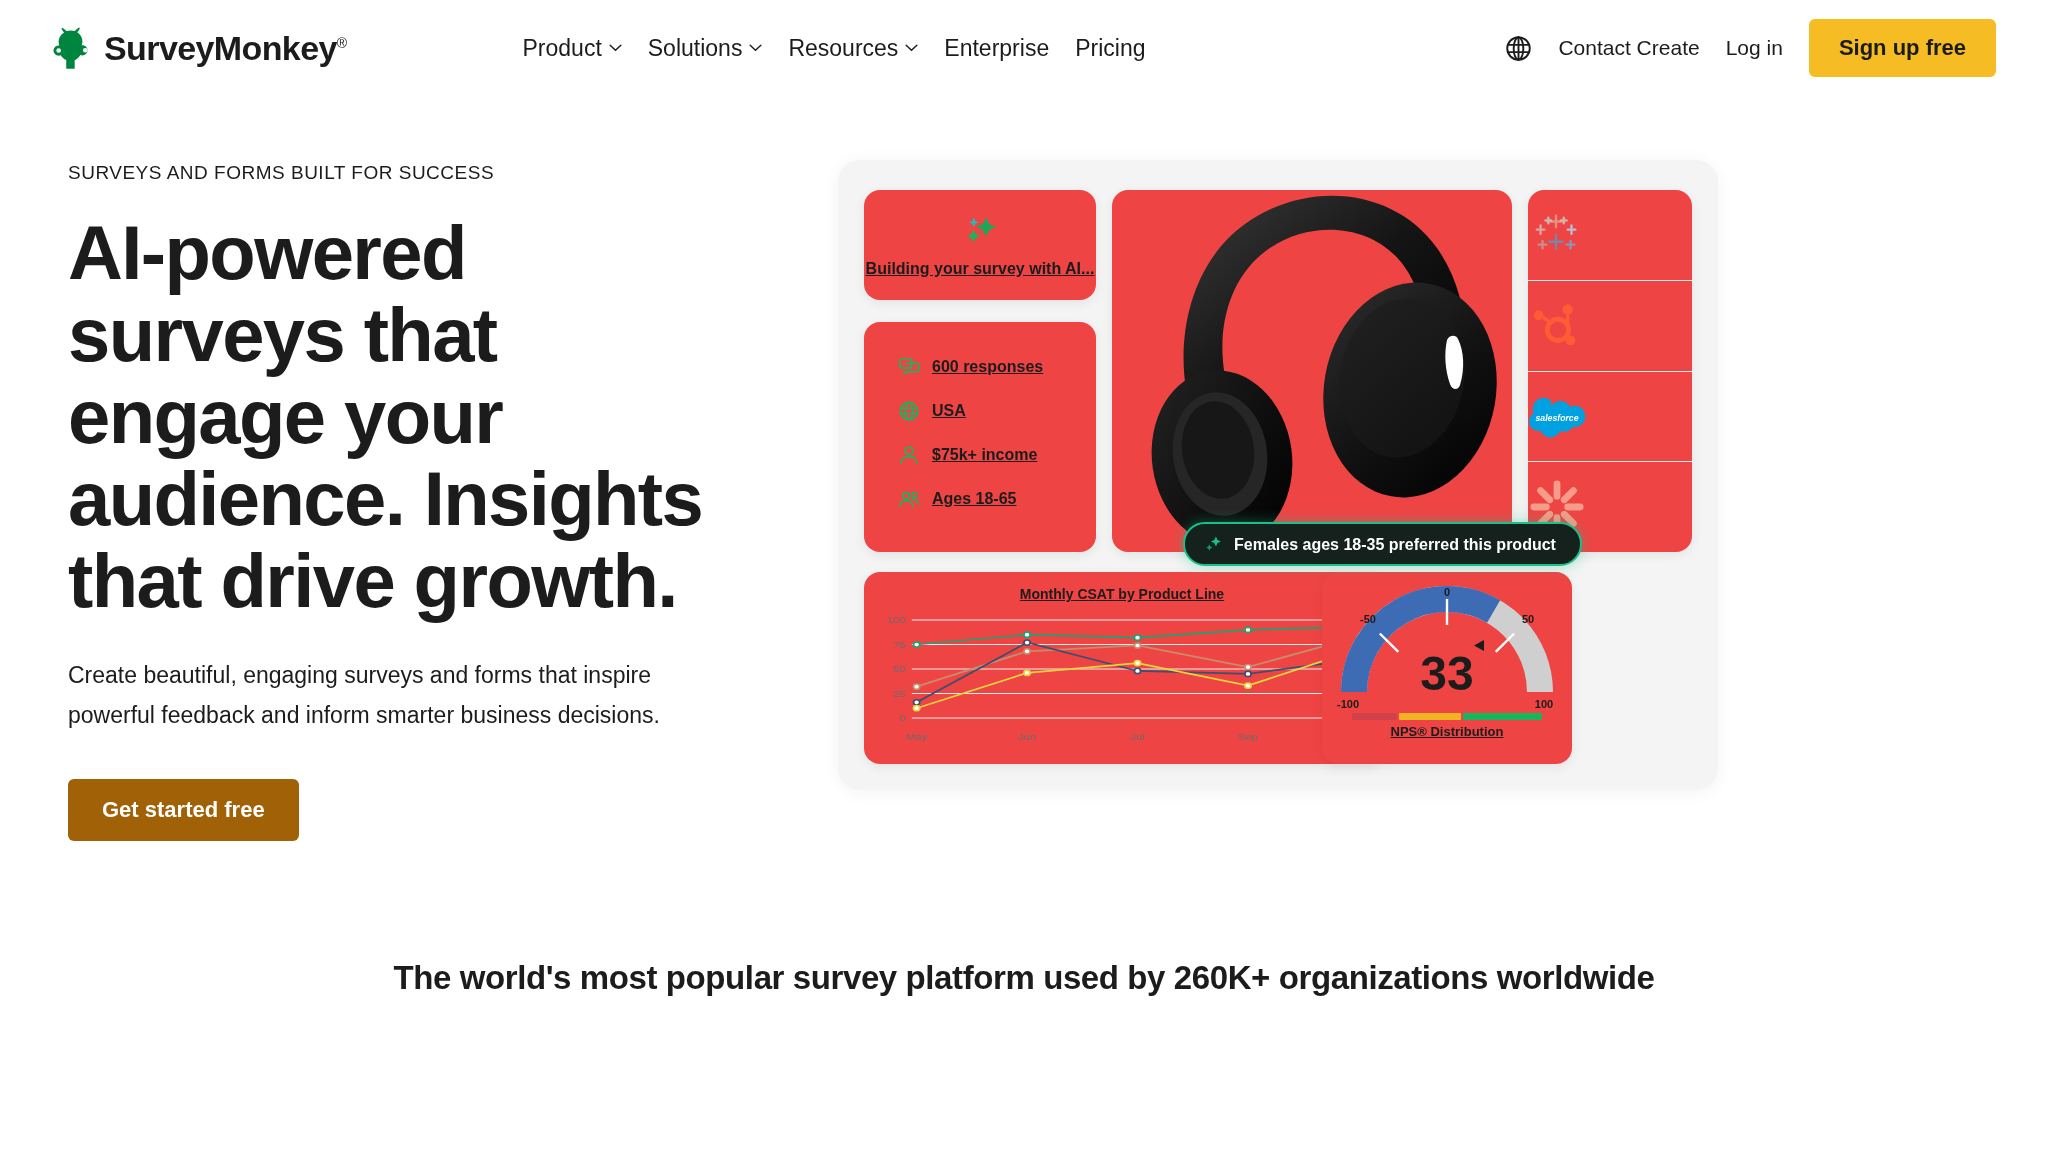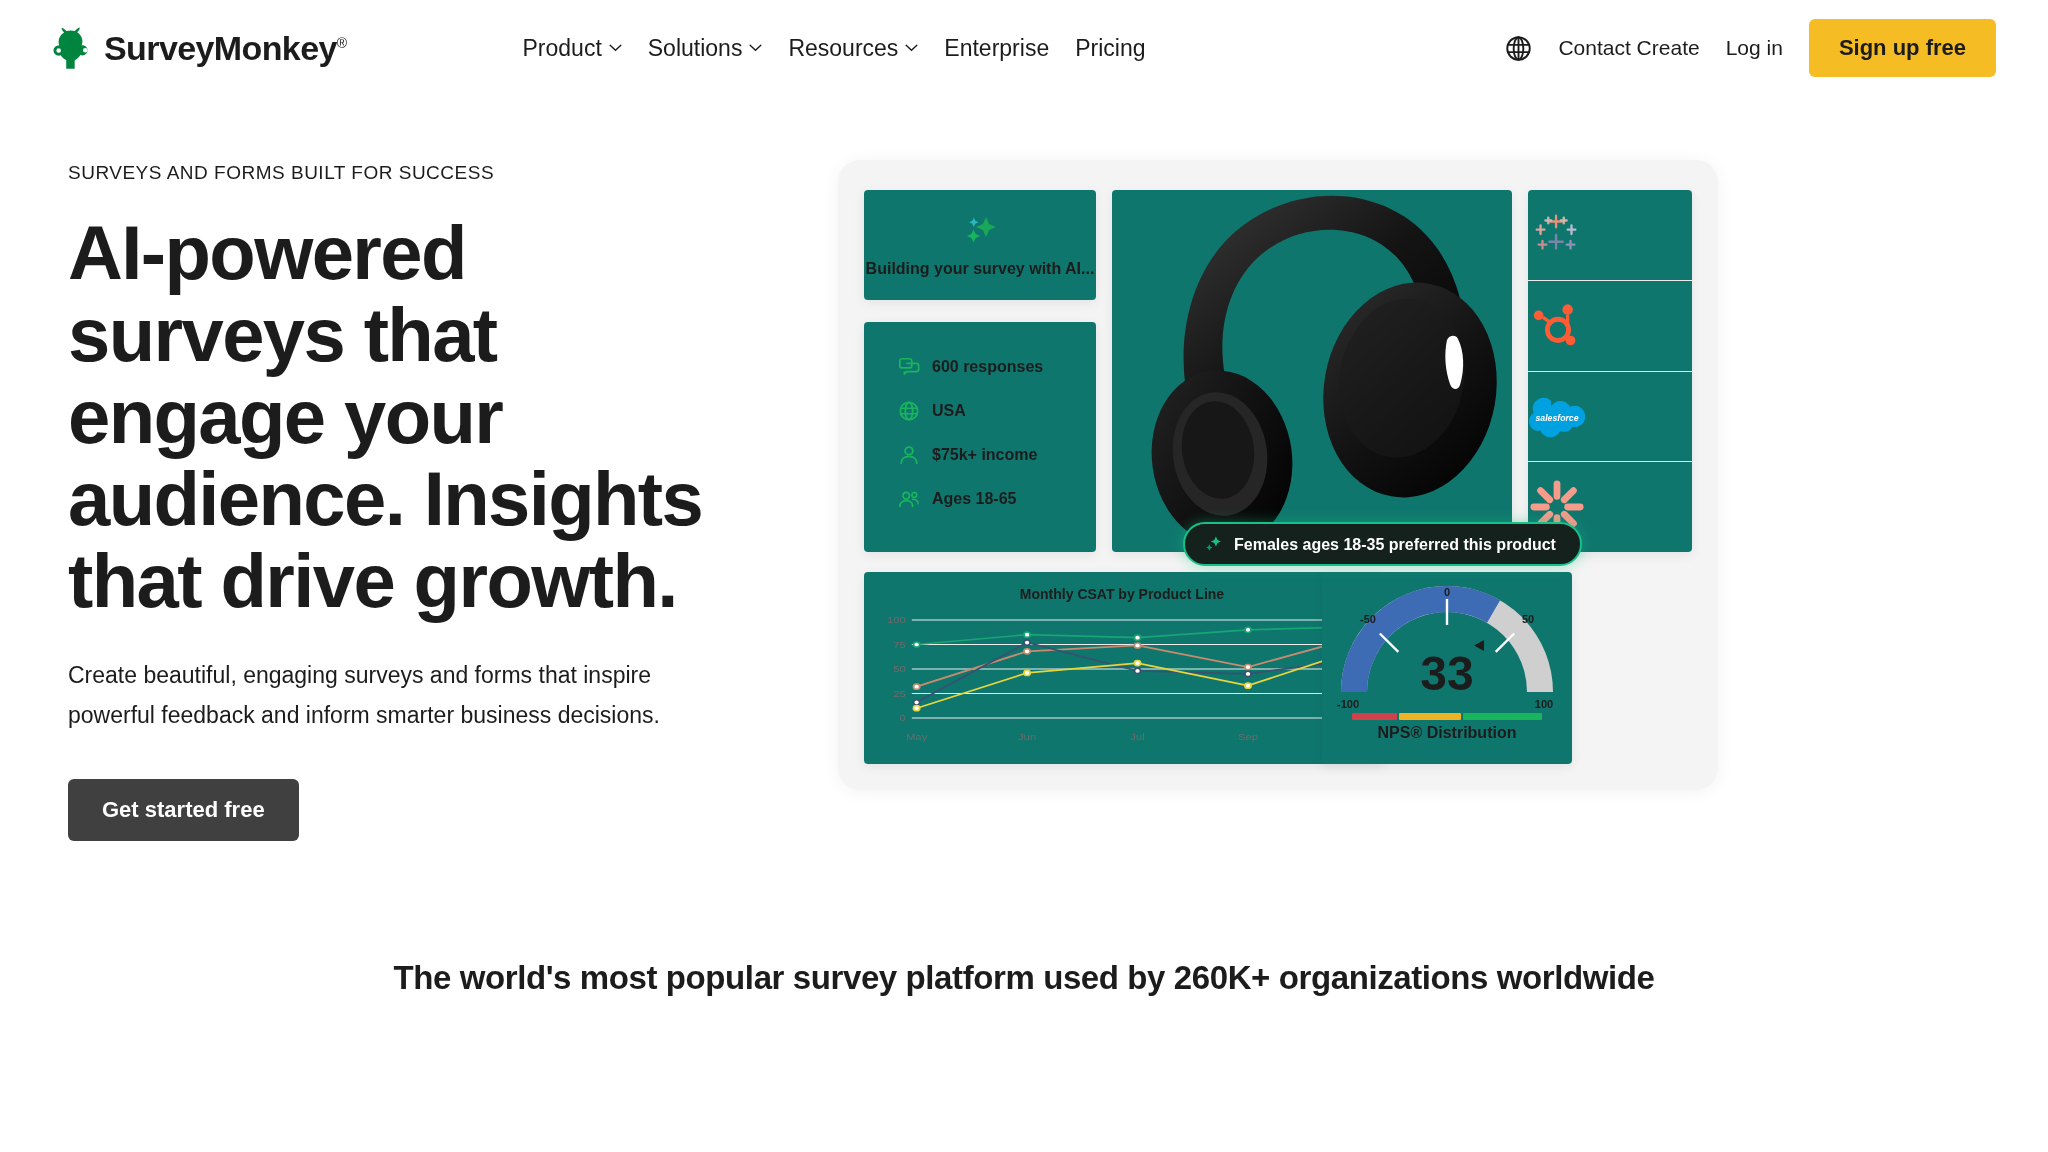--- a/index.html
+++ b/index.html
@@ -67,41 +67,42 @@
     font-size: 76px; font-weight: 700; line-height: 1.08;
     letter-spacing: -1.6px; color: #1c1c1c;
     max-width: 690px;
   }
   .sub {
     font-size: 23px; line-height: 1.72; color: #1c1c1c;
     margin-top: 34px; max-width: 675px;
   }
   .cta {
     margin-top: 44px;
-    background: #404040; color: #ffffff;
+    background: #a16207; color: #ffffff;
     font-size: 22px; font-weight: 700;
     padding: 18px 34px; border: none; border-radius: 6px;
     cursor: pointer; font-family: "Liberation Sans", sans-serif;
   }
 
   
   .hero-right { flex: 1; position: relative; padding-top: 8px; }
   .panel {
     position: relative;
     width: 880px; height: 630px;
     margin-left: 10px;
     background: #f4f4f4;
     border-radius: 22px;
     box-shadow: 0 2px 18px rgba(0,0,0,0.05);
   }
   .card {
     position: absolute;
-    background: #0f766e;
-    border-radius: 4px;
+    background: #ef4444;
+    border-radius: 16px;
     box-shadow: 0 3px 12px rgba(0,0,0,0.07);
+    text-decoration: underline;
   }
 
   
   .c-ai { left: 26px; top: 30px; width: 232px; height: 110px;
           display: flex; flex-direction: column; align-items: center;
           justify-content: center; gap: 8px; }
   .ai-spark { width: 40px; height: 40px; display: block; }
   .ai-txt { font-size: 16px; font-weight: 700; text-align: center; line-height: 1.28; }
 
   
@@ -140,21 +141,21 @@
   .c-chart { left: 26px; top: 412px; width: 520px; height: 192px;
              padding: 14px 16px 10px 12px; }
   .chart-title { font-size: 14px; font-weight: 700; text-align: center;
                  margin-bottom: 4px; }
   .chart-svg { width: 100%; height: 150px; display: block; }
 
   
   .c-nps { left: 484px; top: 412px; width: 250px; height: 192px;
            padding: 10px 0 0 0; }
   .nps-svg { width: 100%; height: 140px; display: block; }
-  .nps-cap { font-size: 16px; font-weight: 700; text-align: center; margin-top: 2px; }
+  .nps-cap { font-size: 13px; font-weight: 700; text-align: center; margin-top: 2px; }
 
   
   .tagline {
     text-align: center;
     font-size: 33px; font-weight: 700;
     letter-spacing: -0.4px;
     color: #1c1c1c;
     margin-top: 118px;
   }
 </style>

